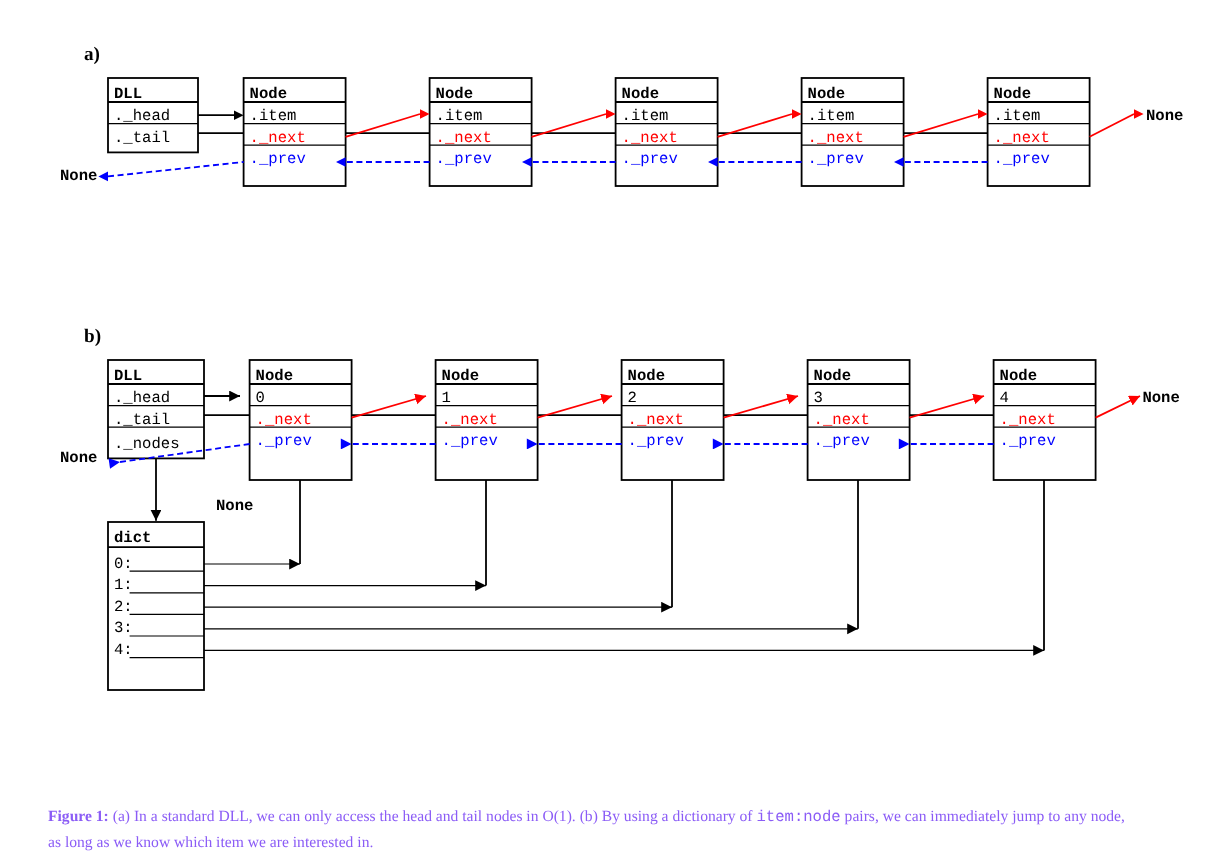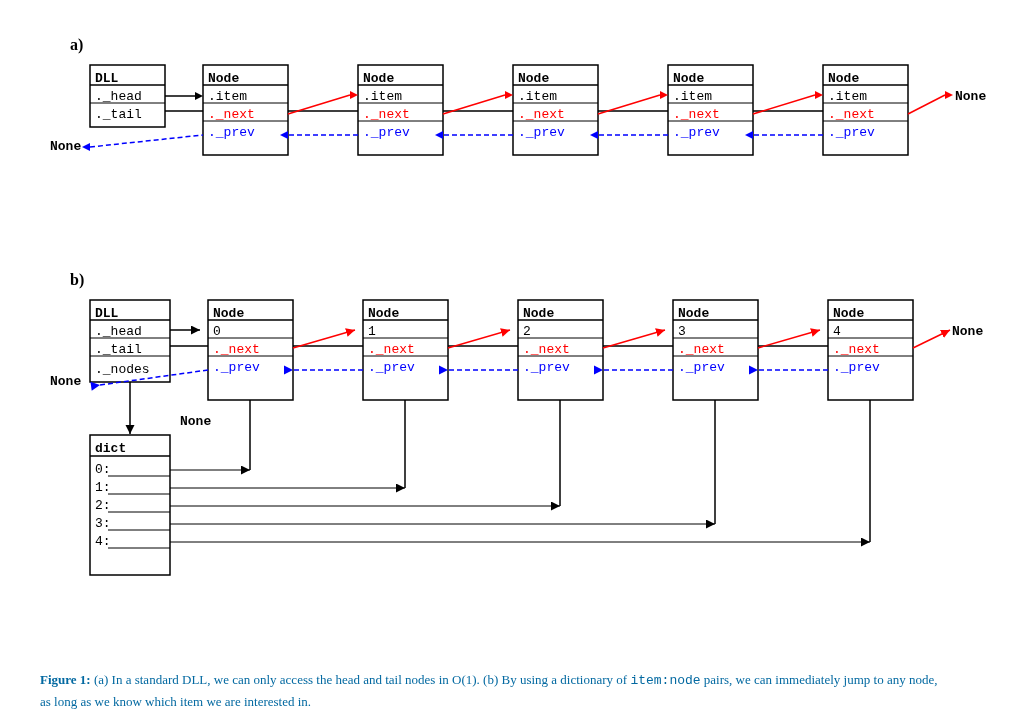--- a/index.html
+++ b/index.html
@@ -18,21 +18,21 @@
     }
 
     
     .diagram-svg {
       display: block;
     }
 
     .caption {
       font-family: Georgia, serif;
       font-size: 13px;
-      color: #0369a1;
+      color: #8b5cf6;
       margin-top: 24px;
       line-height: 1.6;
       max-width: 900px;
     }
     .caption .fig-label {
       font-weight: bold;
     }
     .caption code {
       font-family: 'Courier New', Courier, monospace;
     }

